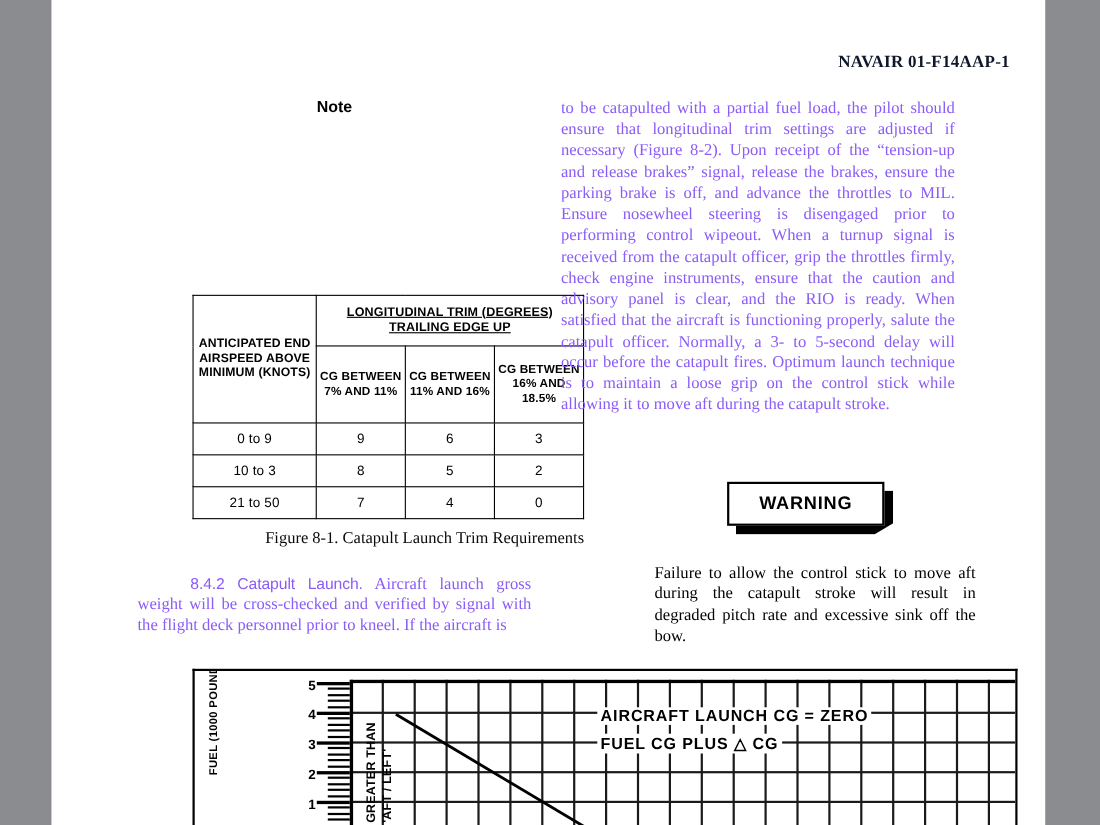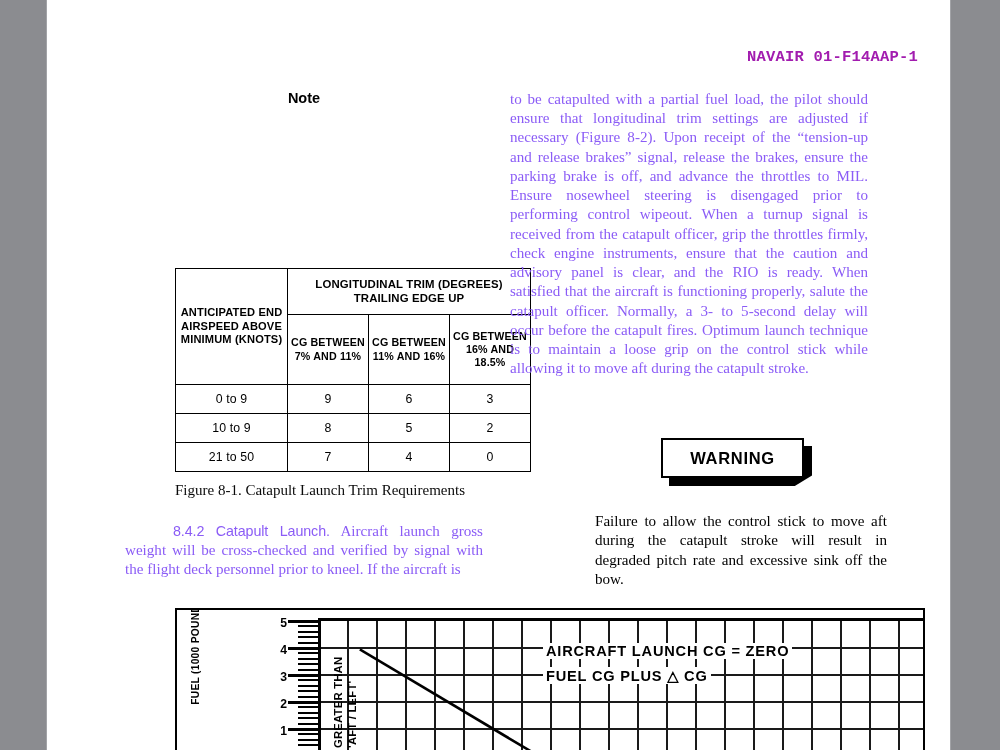--- a/index.html
+++ b/index.html
@@ -24,25 +24,25 @@
     height: 750px;
     background: #ffffff;
     box-shadow: 0 0 0 0.5px #b9babd;
   }
 
   
   #doc-header {
     position: absolute;
     right: 32px;
     top: 48px;
-    font-family: Liberation Mono, monospace;
+    font-family: Liberation Serif, serif;
     font-weight: bold;
     font-size: 15.5px;
     letter-spacing: 0.2px;
-    color: #a21caf;
+    color: #0f172a;
     white-space: nowrap;
   }
 
   
   .col {
     position: absolute;
     width: 358px;
   }
   #col-left  { left: 78px;  top: 90px; }
   #col-right { left: 463px; top: 90px; }
@@ -99,37 +99,38 @@
     letter-spacing: 0.2px;
   }
   #trim-table td.rowlabel {
     font-weight: normal;
     font-size: 12.3px;
   }
   #trim-table th.hdr-span {
     font-size: 11.4px;
     height: 46px;
     padding: 3px 6px;
+    text-decoration: underline;
   }
   #trim-table th.hdr-left {
     width: 112px;
     height: 116px;
     font-size: 11.1px;
   }
   #trim-table th.hdr-cg {
     height: 70px;
     width: 81px;
   }
 
   .fig-caption {
     position: absolute;
     left: 128px;
     top: 482px;
     width: 356px;
-    text-align: left;
+    text-align: right;
     font-size: 15px;
     color: #0a0a0a;
   }
 
   #sec-842 {
     position: absolute;
     left: 78px;
     top: 522px;
     width: 358px;
   }
@@ -318,21 +319,21 @@
         <th class="hdr-cg">CG BETWEEN 16% AND 18.5%</th>
       </tr>
 
       <tr>
         <td class="rowlabel">0 to 9</td>
         <td class="data">9</td>
         <td class="data">6</td>
         <td class="data">3</td>
       </tr>
       <tr>
-        <td class="rowlabel">10 to 9</td>
+        <td class="rowlabel">10 to 3</td>
         <td class="data">8</td>
         <td class="data">5</td>
         <td class="data">2</td>
       </tr>
       <tr>
         <td class="rowlabel">21 to 50</td>
         <td class="data">7</td>
         <td class="data">4</td>
         <td class="data">0</td>
       </tr>

